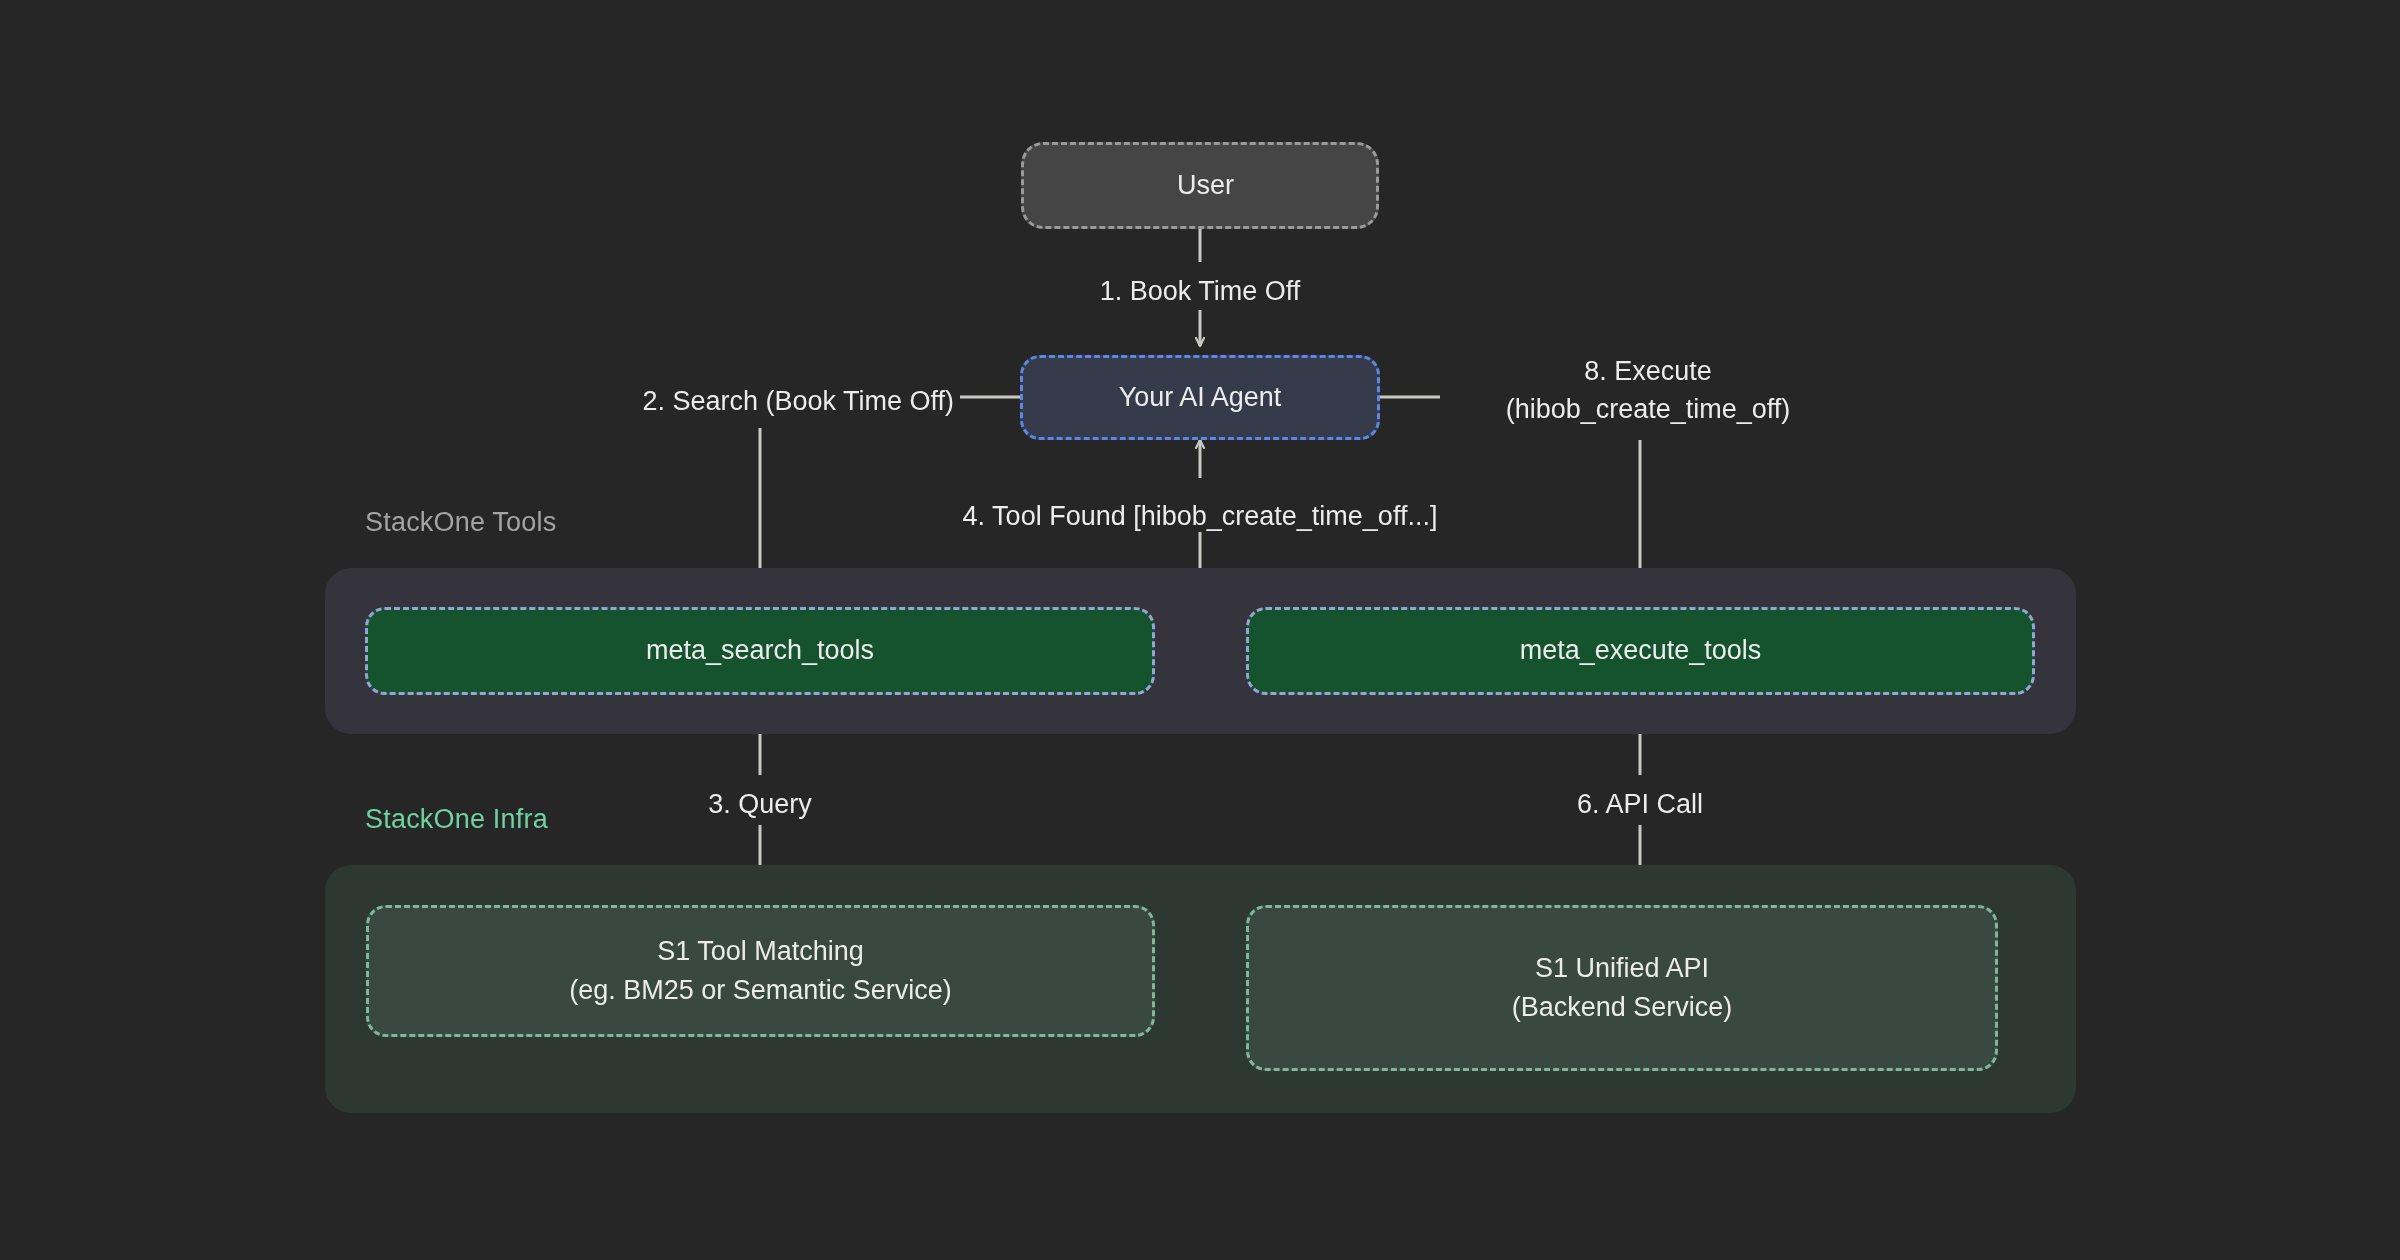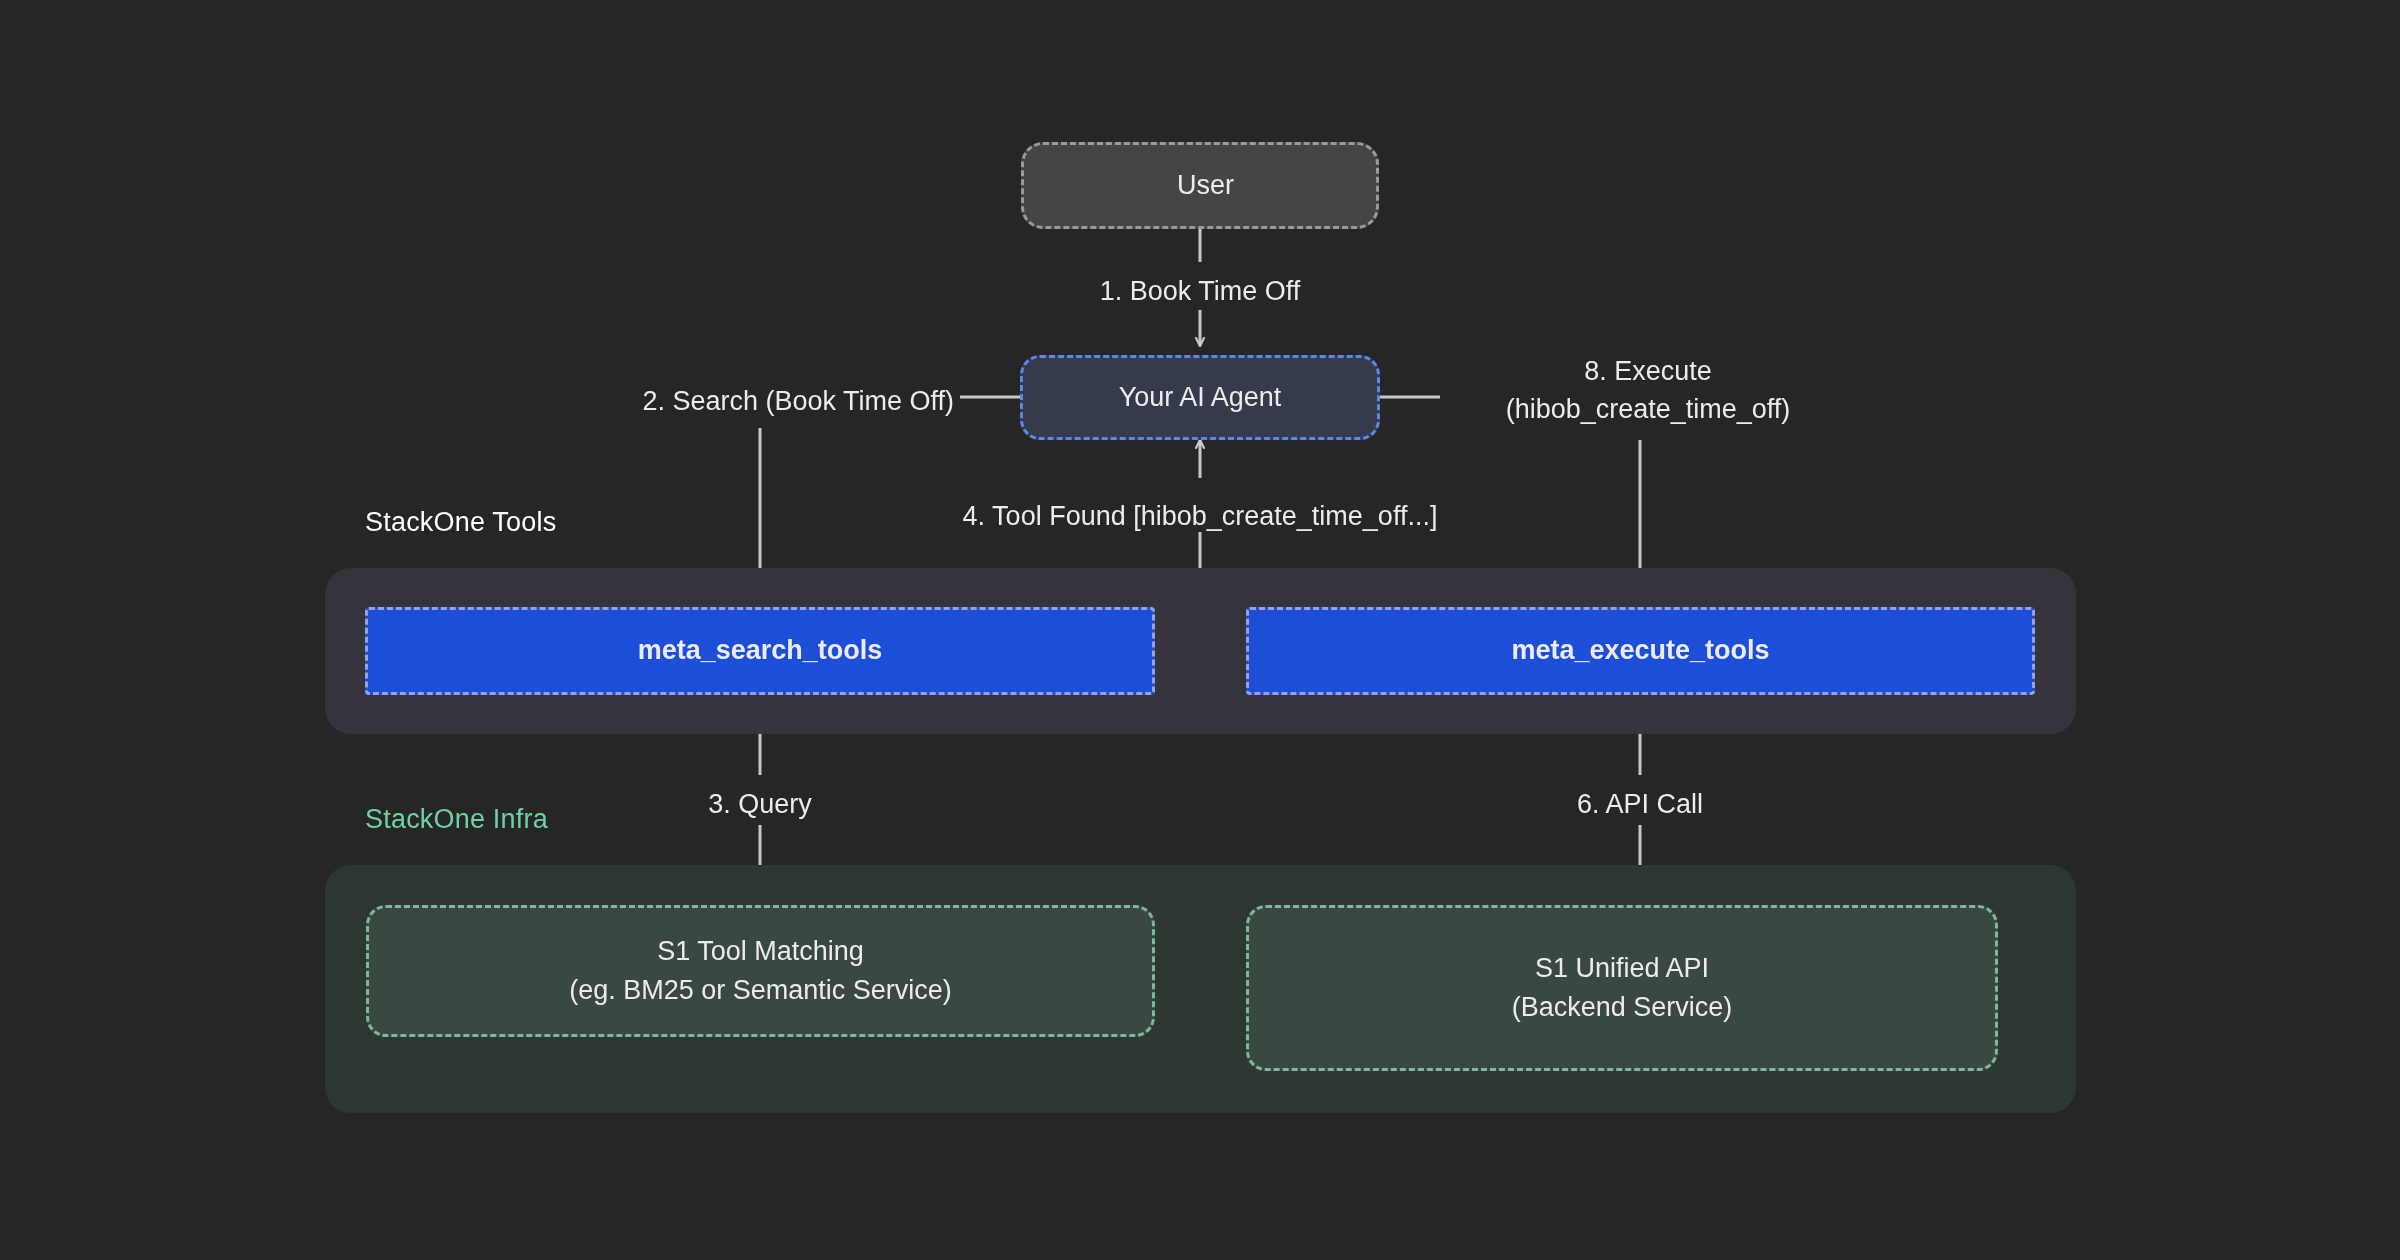--- a/index.html
+++ b/index.html
@@ -20,40 +20,40 @@
   .panel-tools { background:#35343c; }
   .panel-infra { background:#2d3833; }
 
   
   .section-caption {
     position:absolute;
     font-size:27px;
     letter-spacing:.2px;
     white-space:nowrap;
   }
-  .caption-tools { color:#ffffff; }
+  .caption-tools { color:#a3a3a3; }
   .caption-infra { color:#6fd1a4; }
 
   
   .node {
     position:absolute;
     display:flex;
     flex-direction:column;
     align-items:center;
     justify-content:center;
     border-radius:18px;
     color:#ececec;
     font-size:27px;
     line-height:1.45;
     text-align:center;
     white-space:nowrap;
   }
   .node-user   { background:#454545; border:3px dashed #9a9a9a; border-radius:22px;padding-left:11px; }
   .node-agent  { background:#353b4b; border:3px dashed #5b87e8; border-radius:20px; }
-  .node-tool   { background:#1d4ed8; border:3px dashed #9aa0d8; border-radius:4px;font-weight:bold; }
+  .node-tool   { background:#14532d; border:3px dashed #9aa0d8; border-radius:20px; }
   .node-infra  { background:#3a4842; border:3px dashed #7fb79b; border-radius:20px; }
   .node-infra .sub, .node-tool .sub { font-size:27px; }
 
   
   .edge-label {
     position:absolute;
     color:#ececec;
     font-size:27px;
     line-height:1.42;
     white-space:nowrap;

